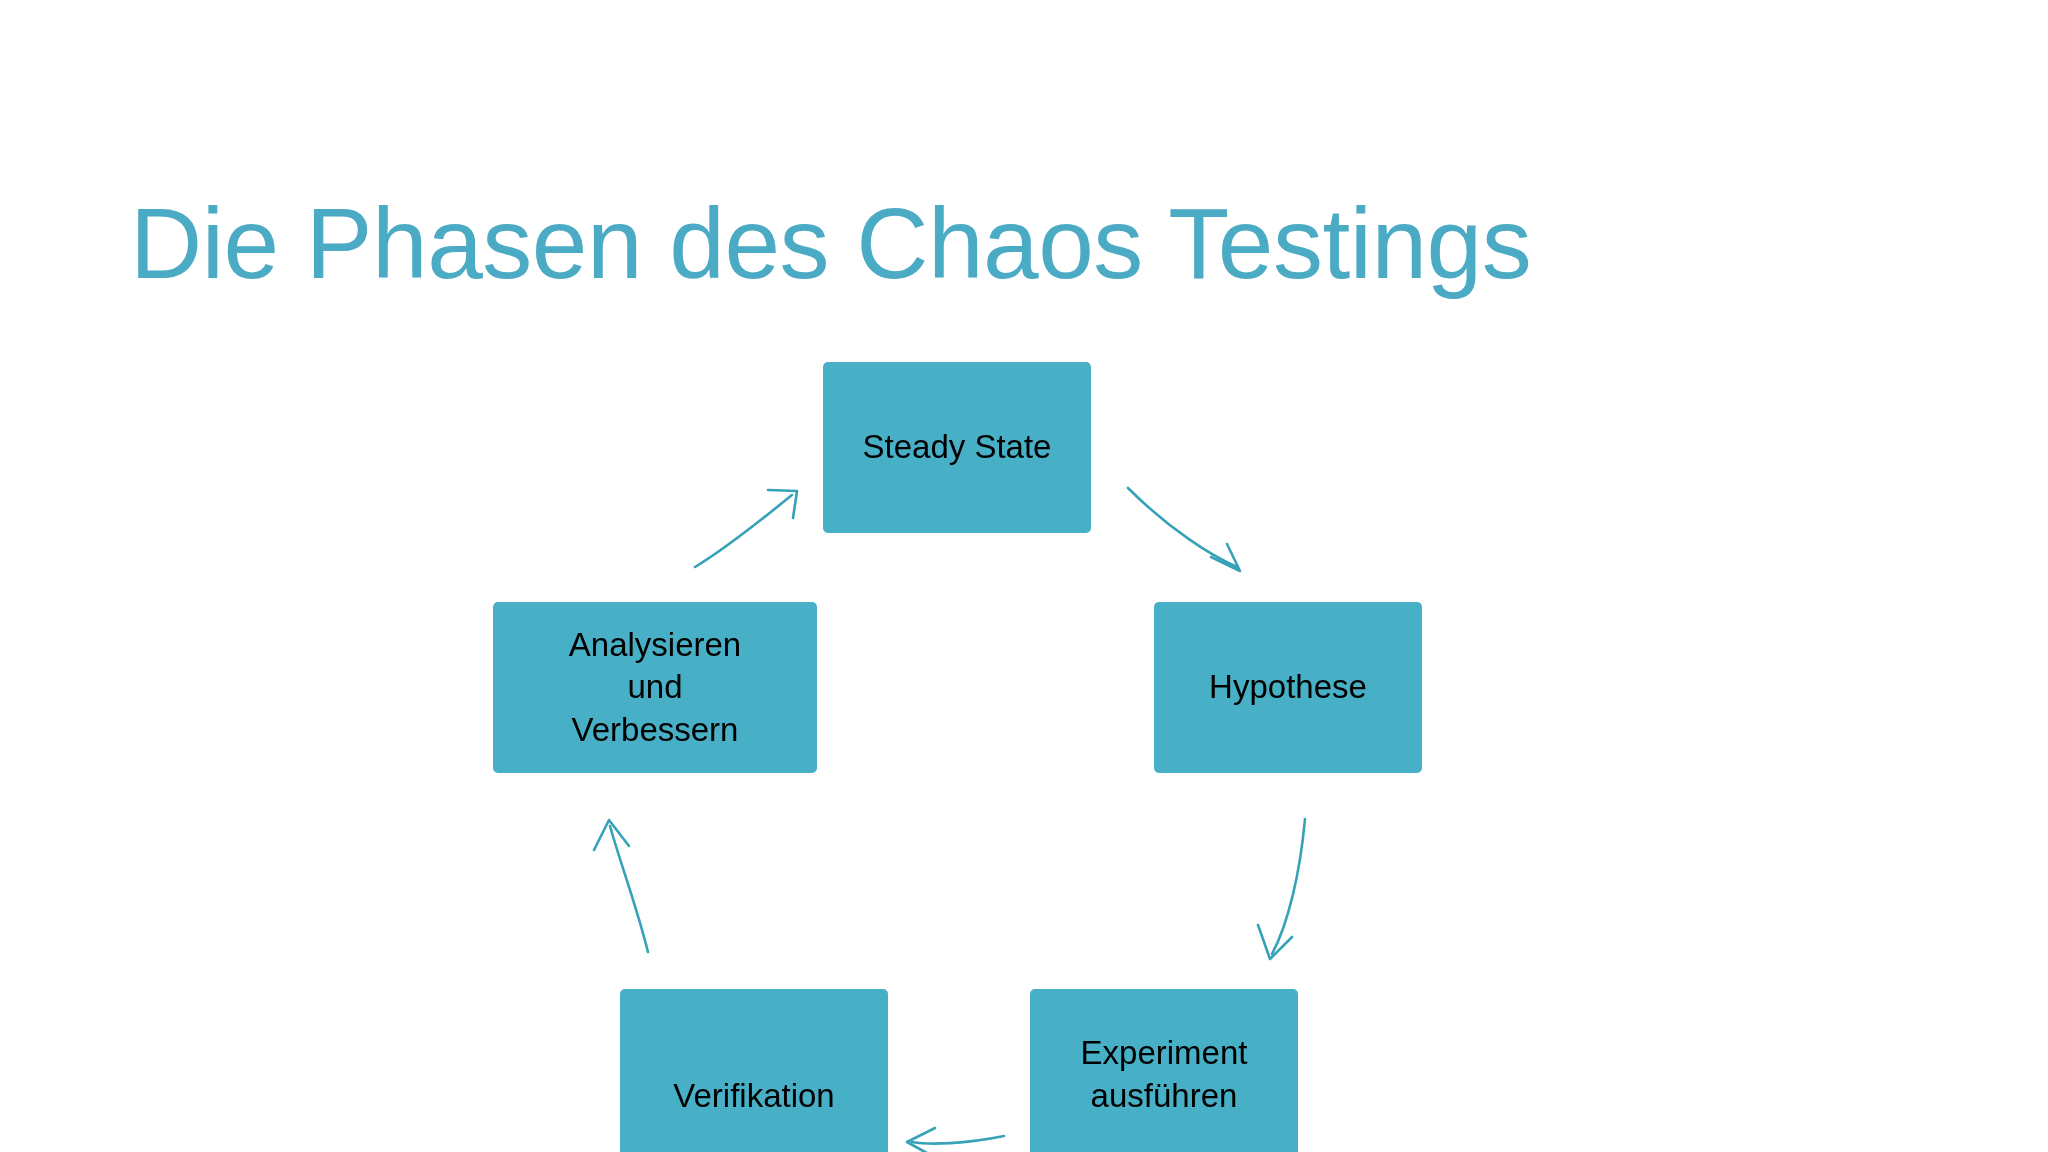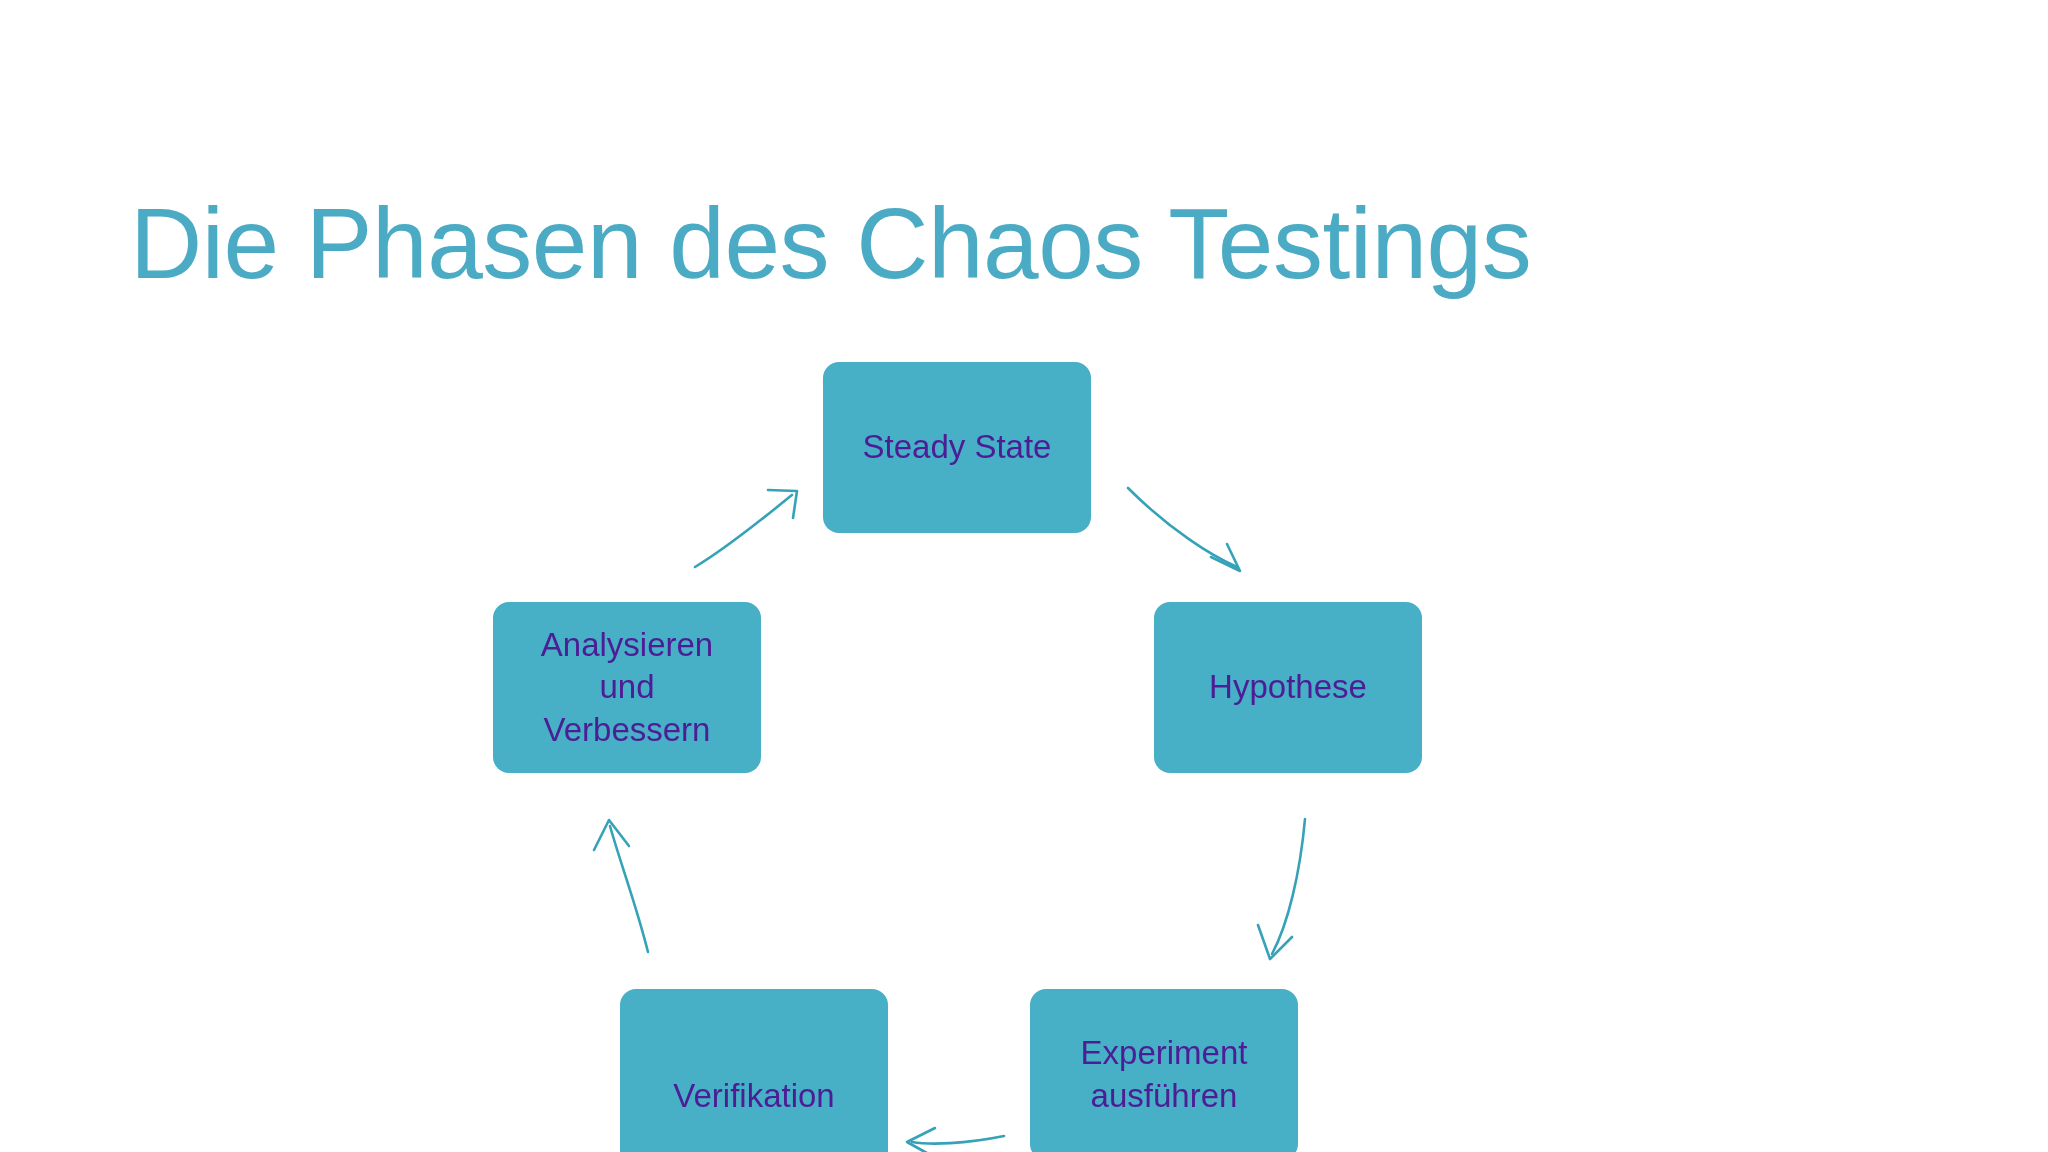--- a/index.html
+++ b/index.html
@@ -29,38 +29,38 @@
     font-size: 100px;
     line-height: 1.1;
     letter-spacing: -0.5px;
     color: #4BABC4;
     white-space: nowrap;
   }
   .node {
     position: absolute;
     box-sizing: border-box;
     background: #47AFC6;
-    border-radius: 16px;
+    border-radius: 5px;
     display: flex;
     align-items: center;
     justify-content: center;
     text-align: center;
-    color: #4c1d95;
+    color: #000000;
     font-family: "Liberation Sans", sans-serif;
     font-weight: 300;
     font-size: 33px;
     line-height: 1.28;
     padding: 6px 10px;
     white-space: pre-line;
   }
   #node-steady-state   { left: 823px;  top: 318px;  width: 268px; height: 171px; }
   #node-hypothese      { left: 1154px; top: 558px;  width: 268px; height: 171px; }
   #node-experiment     { left: 1030px; top: 945px;  width: 268px; height: 171px; }
   #node-verifikation   { left: 620px;  top: 945px;  width: 268px; height: 214px; }
-  #node-analysieren    { left: 493px;  top: 558px;  width: 268px; height: 171px; }
+  #node-analysieren    { left: 493px;  top: 558px;  width: 324px; height: 171px; }
 
   #arrow-layer {
     position: absolute;
     left: 0;
     top: 0;
     width: 2048px;
     height: 1152px;
     pointer-events: none;
   }
   .arrow-path {

